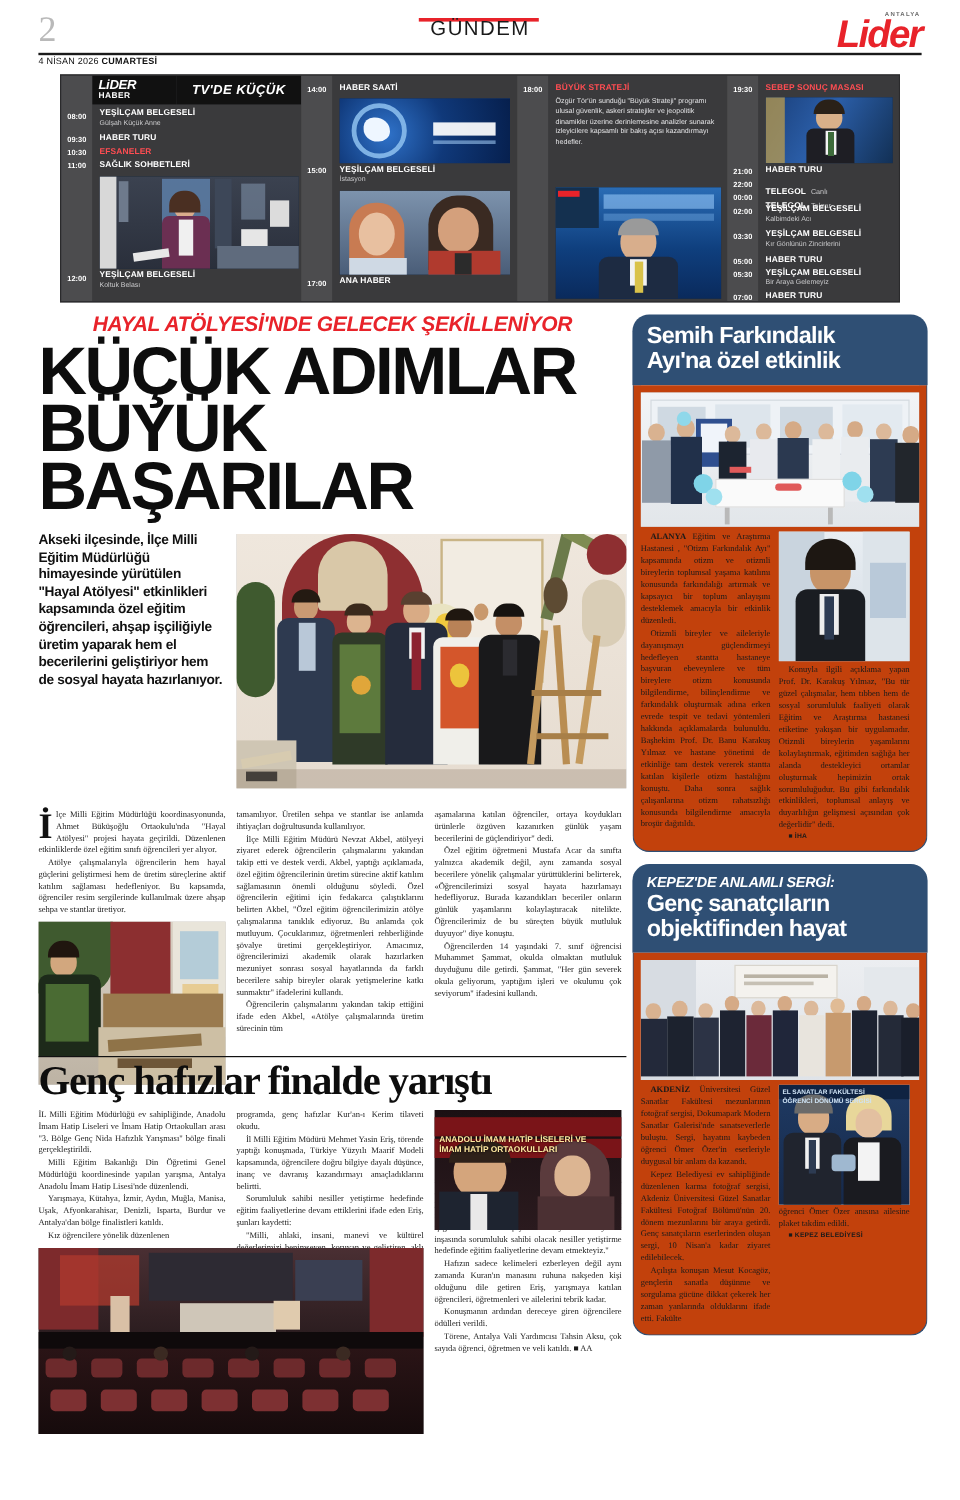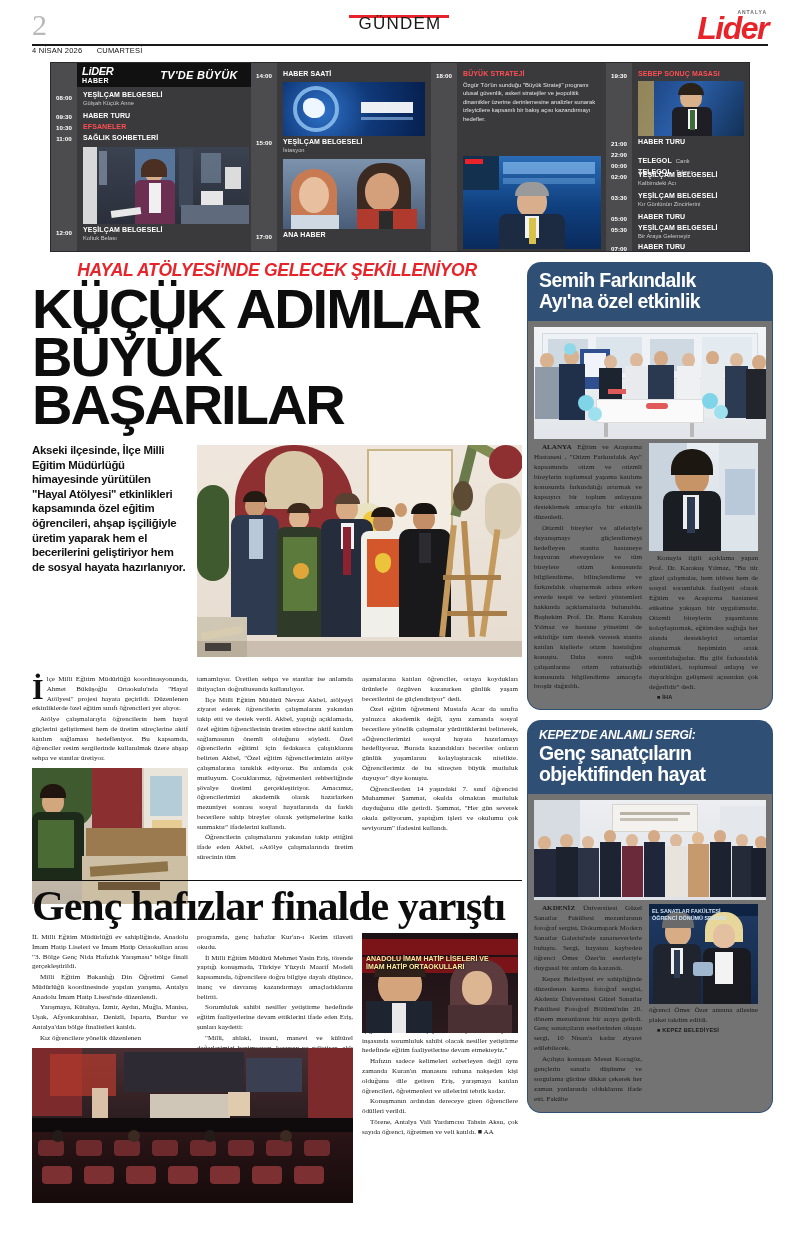--- a/index.html
+++ b/index.html
@@ -16,21 +16,21 @@
     position:absolute; left:32px; top:10px;
     font-family:"Liberation Serif",serif; font-size:30px; color:#b9b9b9;
     font-weight:400; line-height:1;
   }
   .mh-rule{ position:absolute; left:32px; top:44px; width:736px; height:2px; background:#1a1a1a; }
   .mh-date{
     position:absolute; left:32px; top:46px;
     font-family:"Liberation Sans",sans-serif; font-size:7.5px; letter-spacing:.2px;
     color:#111;
   }
-  .mh-date b{ font-weight:400;margin-left:12px; }
+  .mh-date b{ font-weight:700; }
   .mh-section{
     position:absolute; left:0; top:14px; width:800px; text-align:center;
     font-family:"Liberation Sans",sans-serif; font-size:17px; letter-spacing:1.2px;
     color:#1a1a1a;
   }
   .mh-sec-bar{ position:absolute; left:349px; top:15px; width:100px; height:3px; background:#e8232a; }
   .mh-logo{
     position:absolute; right:32px; top:12px;
     font-family:"Liberation Sans",sans-serif; font-weight:700; font-style:italic;
     font-size:32px; color:#e8232a; letter-spacing:-1.5px; line-height:1;
@@ -114,41 +114,41 @@
     float:left; font-family:"Liberation Serif",serif; font-size:30px; font-weight:700;
     line-height:.78; padding:2px 3px 0 0; color:#111;
   }
   .photo{ background:#cfcfcf; position:relative; overflow:hidden; }
   .photo .ph{ position:absolute; inset:0; }
 
   
   .hafiz{ position:absolute; left:32px; top:880px; width:490px; }
   .hr-thin{ width:100%; height:1px; background:#111; }
   .headline2{
-    font-family:"Liberation Serif",serif; font-weight:700; font-size:42px;
+    font-family:"Liberation Serif",serif; font-weight:700; font-size:34px;
     line-height:1; color:#0d0d0d; letter-spacing:-1px; margin-top:4px;
   }
 
   
   .rail{ position:absolute; left:527px; top:262px; width:246px; }
   .railcard{ position:relative; }
   .railhdr{
     background:#2f4f74; color:#fff; border-radius:14px 14px 0 0;
     padding:8px 10px 10px 12px;
   }
   .railhdr .kick{
     font-family:"Liberation Sans",sans-serif; font-weight:700; font-style:italic;
     font-size:12px; letter-spacing:-.2px; color:#fff; display:block; margin-bottom:1px;
   }
   .railhdr .ttl{
     font-family:"Liberation Sans",sans-serif; font-weight:700; font-size:19.5px;
     line-height:1.06; letter-spacing:-.6px; color:#fff;
   }
   .railbody{
-    background:#737373; border:1px solid #2f4f74; border-top:none;
+    background:#c2410c; border:1px solid #2f4f74; border-top:none;
     border-radius:0 0 14px 14px; padding:6px;
   }
   .rail-col{
     font-family:"Liberation Serif",serif; font-size:7.1px; line-height:1.4;
     color:#1a1a1a; text-align:justify;
   }
   .rail-col p{ text-indent:8px; margin-bottom:1px; }
   .rail-col b{ font-weight:700; }
   .src{ font-family:"Liberation Sans",sans-serif; font-weight:700; font-size:5.6px; letter-spacing:.2px;}
 
@@ -178,21 +178,21 @@
       <div class="t" style="top:50px;">09:30</div>
       <div class="t" style="top:61px;">10:30</div>
       <div class="t" style="top:72px;">11:00</div>
       <div class="t" style="top:166px;">12:00</div>
     </div>
     <div class="progcol" style="width:174px;">
       <div class="tvbrand">
         <div class="b1">LiDER</div>
         <div class="b2">HABER</div>
       </div>
-      <div class="tvtoday" style="width:104px;">TV'DE BÜYÜK</div>
+      <div class="tvtoday" style="width:104px;">TV'DE KÜÇÜK</div>
 
       <div style="position:absolute;left:6px;top:28px;">
         <div class="pgtitle">YEŞİLÇAM BELGESELİ</div>
         <div class="pgsub">Gülşah Küçük Anne</div>
       </div>
       <div style="position:absolute;left:6px;top:49px;">
         <div class="pgtitle">HABER TURU</div>
       </div>
       <div style="position:absolute;left:6px;top:60px;">
         <div class="pgtitle red">EFSANELER</div>

